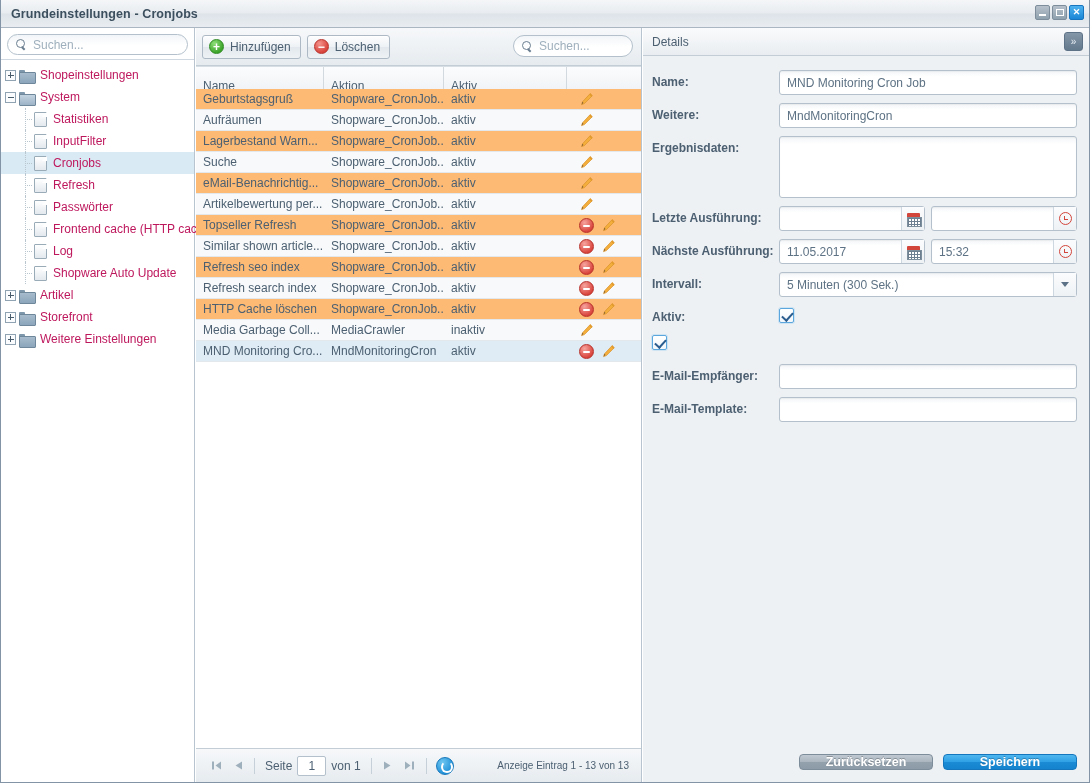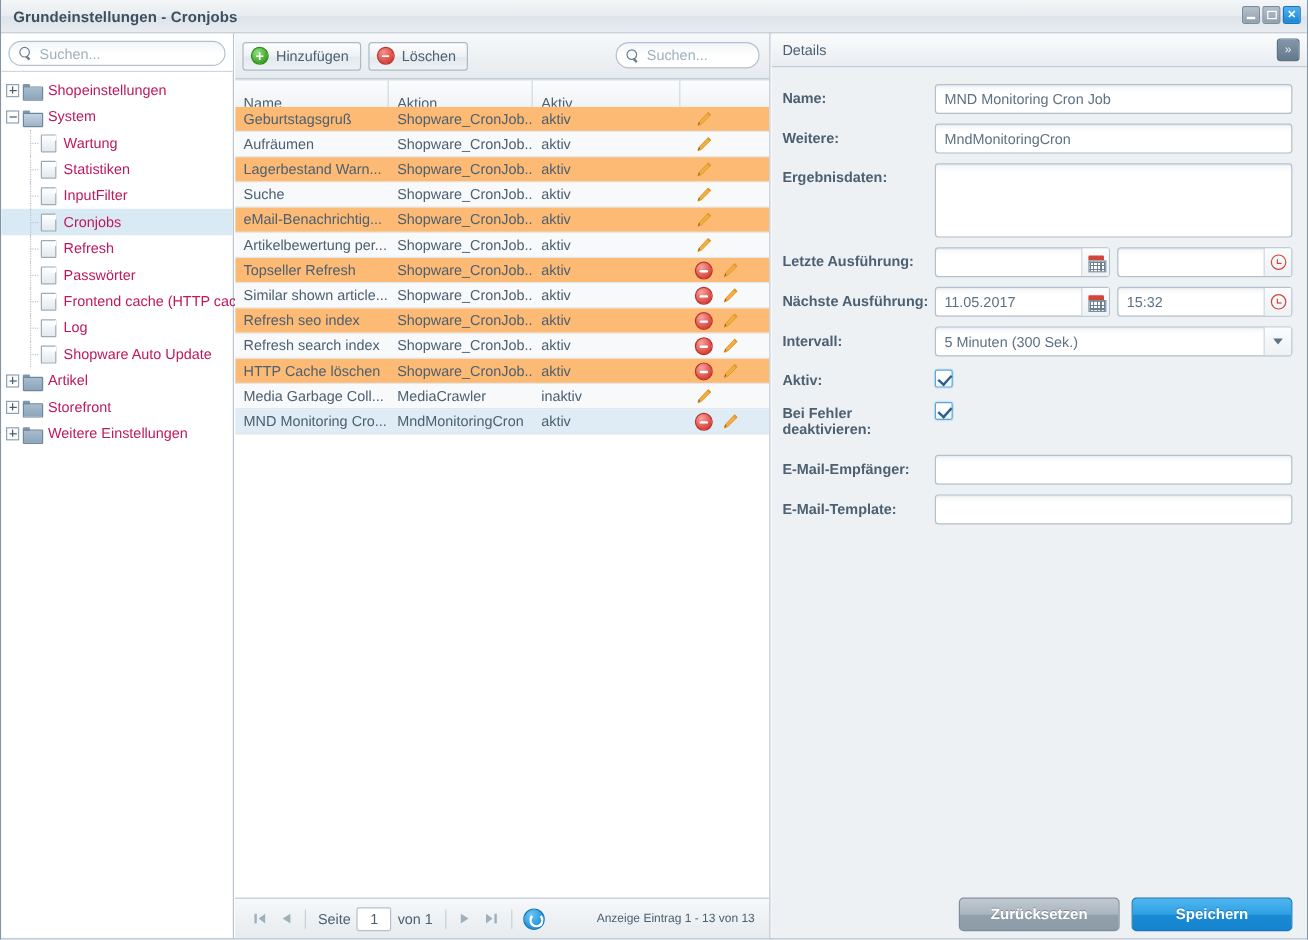--- a/index.html
+++ b/index.html
@@ -396,21 +396,21 @@
   }
 
   
   #details-footer {
     position: absolute; right: 0; bottom: 0; left: 0; height: 40px;
     display: flex; align-items: center; justify-content: flex-end;
     padding-right: 12px; gap: 10px;
     background: #eef1f4;
   }
   .big-btn {
-    height: 28px; min-width: 134px; border-radius: 4px;
+    height: 16px; min-width: 134px; border-radius: 4px;
     font-size: 12.5px; font-weight: bold; color: #fff;
     display: flex; align-items: center; justify-content: center;
     cursor: pointer; border: 1px solid;
     text-shadow: 0 -1px 0 rgba(0,0,0,.25);
   }
   .big-btn.grey {
     background: linear-gradient(to bottom, #c0c9d1 0%, #aab5bf 50%, #93a1ad 51%, #8d9ba8 100%);
     border-color: #7e8d9a;
   }
   .big-btn.blue {
@@ -448,26 +448,20 @@
     <div id="tree">
         <div class="tree-node">
           <span class="expander plus"></span>
           <span class="folder-icon"></span>
           <span class="label">Shopeinstellungen</span>
         </div>
         <div class="tree-node">
           <span class="expander"></span>
           <span class="folder-icon open"></span>
           <span class="label">System</span>
-        </div>
-        <div class="tree-node">
-          <span class="spacer"></span>
-          <span class="guide"></span>
-          <span class="file-icon"></span>
-          <span class="label">Wartung</span>
         </div>
         <div class="tree-node">
           <span class="spacer"></span>
           <span class="guide"></span>
           <span class="file-icon"></span>
           <span class="label">Statistiken</span>
         </div>
         <div class="tree-node">
           <span class="spacer"></span>
           <span class="guide"></span>
@@ -854,24 +848,20 @@
       </div>
 
       <div class="frow">
         <div class="flabel">Aktiv:</div>
         <div class="fctl">
           <div class="checkbox checked"></div>
         </div>
       </div>
 
       <div class="frow">
-        <div class="flabel">
-          <span>Bei Fehler</span><br>
-          <span>deaktivieren:</span>
-        </div>
         <div class="fctl">
           <div class="checkbox checked"></div>
         </div>
       </div>
 
       <div class="frow" style="margin-top:14px">
         <div class="flabel">E-Mail-Empfänger:</div>
         <div class="fctl">
           <input class="inp" type="text" value="" style="">
         </div>

